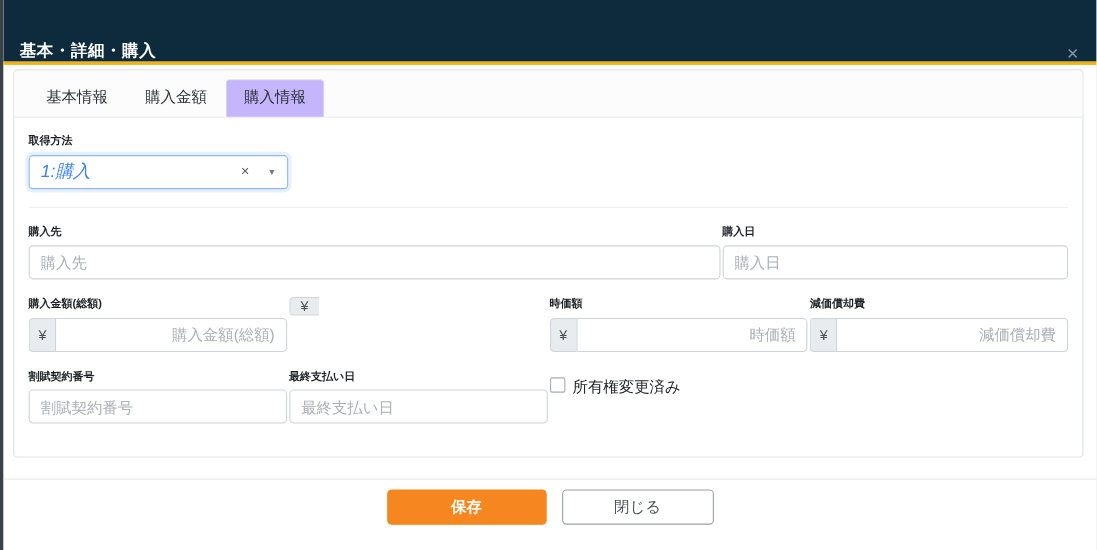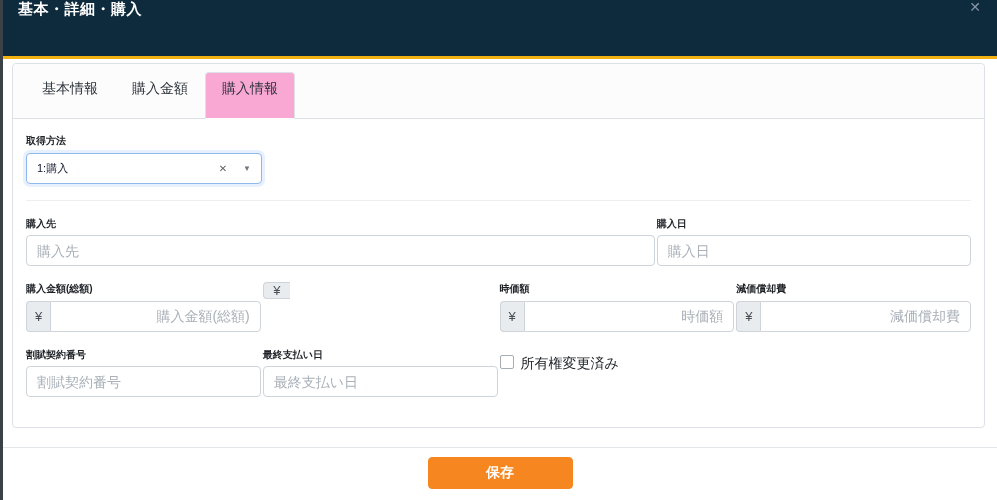--- a/index.html
+++ b/index.html
@@ -13,21 +13,21 @@
     background: #ffffff;
     border-left: 3px solid #3a4248;
     overflow: hidden;
   }
 
   
   .modal-header {
     height: 56px;
     background: #0d2b3d;
     display: flex;
-    align-items: flex-start;
+    align-items: flex-end;
     justify-content: space-between;
     padding: 0 16px 0 15px;
   }
   .modal-title {
     color: #ffffff;
     font-size: 15px;
     font-weight: bold;
     letter-spacing: 0.5px;
   }
   .modal-close {
@@ -49,29 +49,29 @@
   .tab-strip {
     display: flex;
     padding: 8px 12px 0;
     background: #fcfcfd;
     border-bottom: 1px solid #dde1e5;
     border-radius: 4px 4px 0 0;
   }
   .tab {
     font-size: 14px;
     color: #2b3138;
-    padding: 7px 16px 20px;
+    padding: 7px 16px 8px;
     margin-bottom: -1px;
     border: 1px solid transparent;
     border-radius: 4px 4px 0 0;
     cursor: pointer;
     white-space: nowrap;
   }
   .tab.active {
-    background: #f9a8d4;
+    background: #c4b5fd;
     border-color: #dde1e5 #dde1e5 #ffffff;
   }
 
   .card-body { padding: 15px 13px 30px; }
 
   .field-label {
     display: block;
     font-size: 10px;
     font-weight: bold;
     color: #1d2126;
@@ -85,21 +85,21 @@
     height: 31px;
     border: 1px solid #8fb9ea;
     border-radius: 4px;
     box-shadow: 0 0 0 3px rgba(120, 170, 255, 0.18);
     display: flex;
     align-items: center;
     padding: 0 10px;
     background: #fff;
     cursor: pointer;
   }
-  .select-value { flex: 1; font-size: 11px; color: #0f172a; }
+  .select-value { flex: 1; font-size: 16px; color: #3b82f6; font-style: italic; }
   .select-clear { font-size: 10px; color: #5a6268; font-weight: bold; margin-right: 16px; cursor: pointer; }
   .select-arrow { font-size: 8px; color: #6f7press880; color:#70787f; cursor: pointer; }
 
   .divider {
     border: 0;
     border-top: 1px solid #eceef0;
     margin: 16px 0 0;
   }
 
   .grid-row { display: grid; gap: 2px; margin-top: 16px; }
@@ -268,15 +268,16 @@
           </div>
         </div>
         <div></div>
       </div>
 
     </div>
   </div>
 
   <div class="modal-footer">
     <button class="btn btn-save">保存</button>
+    <button class="btn btn-close">閉じる</button>
   </div>
 
 </div>
 
 </body></html>

